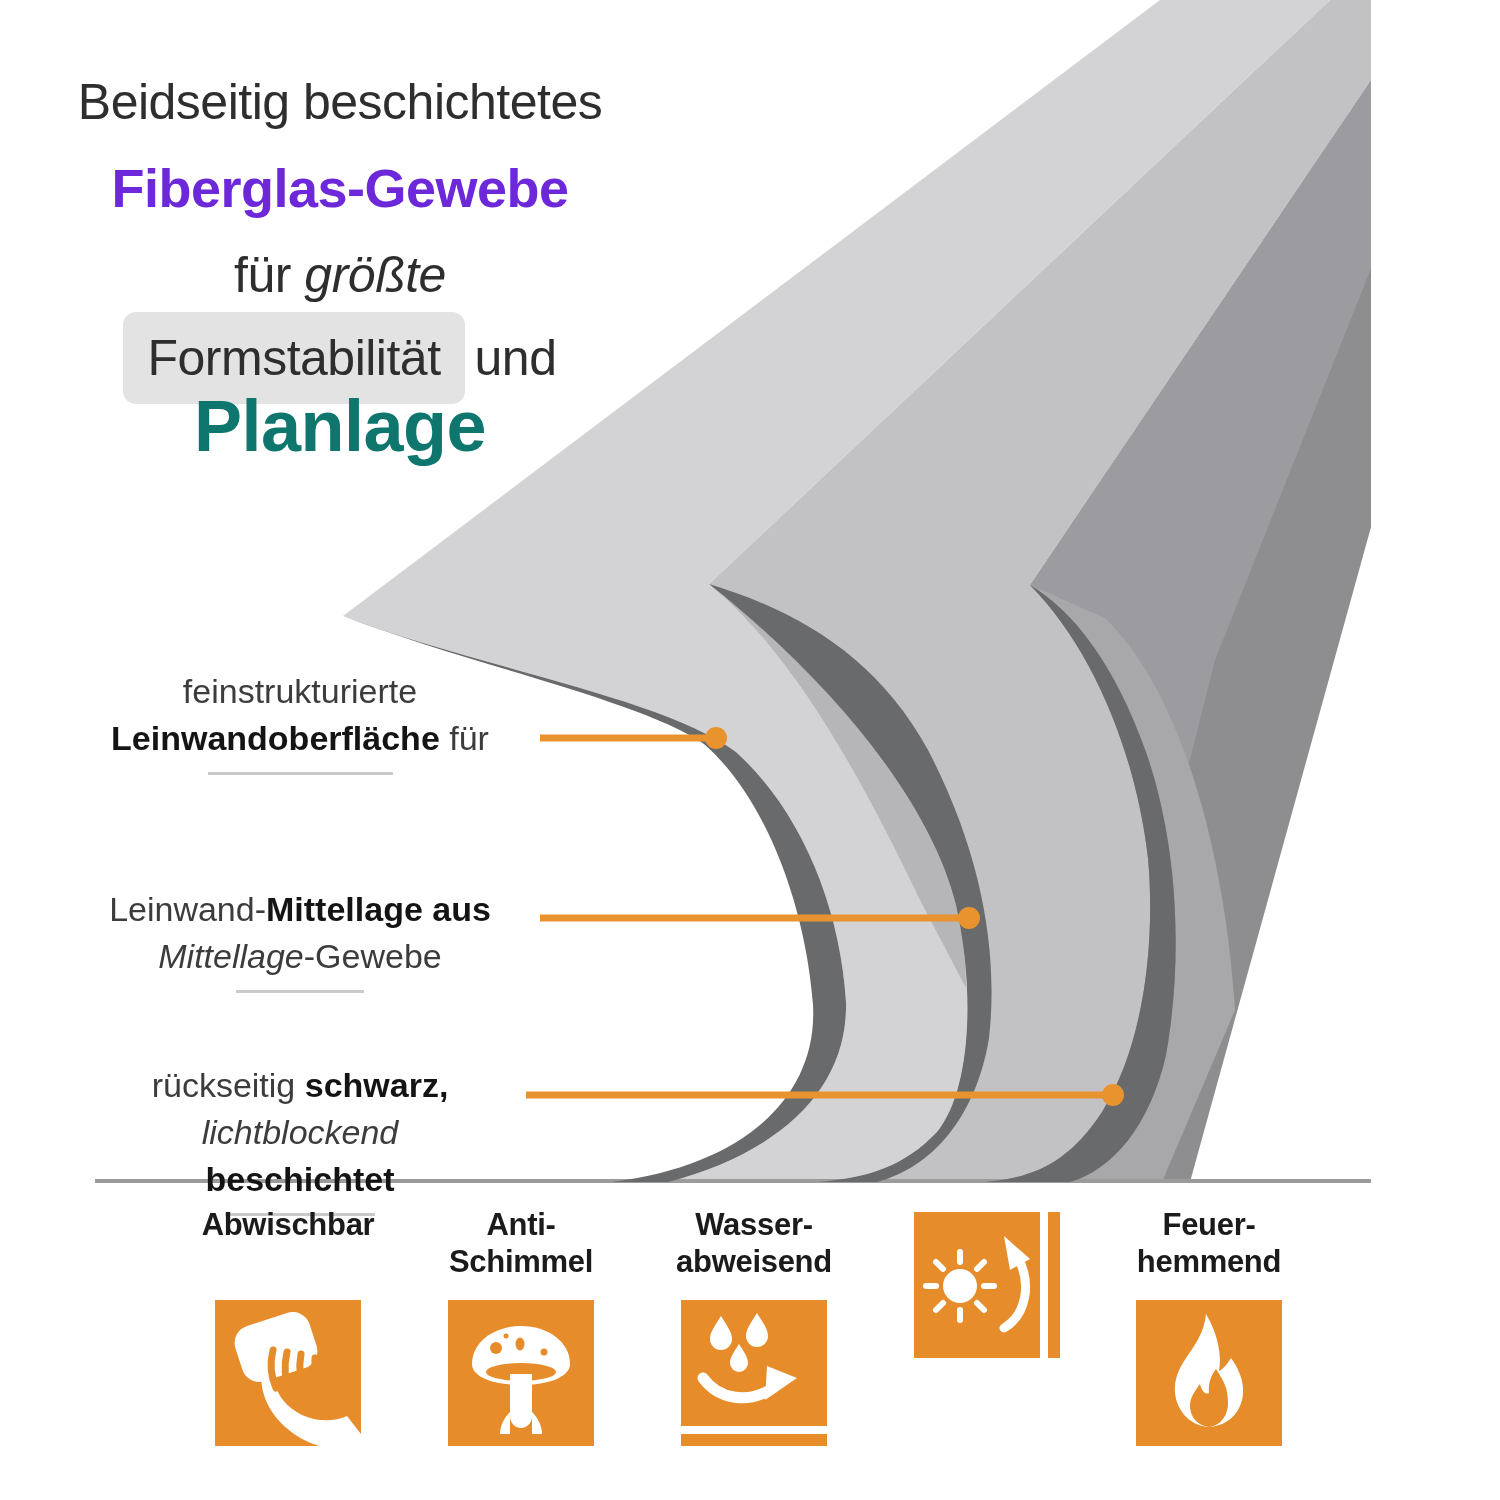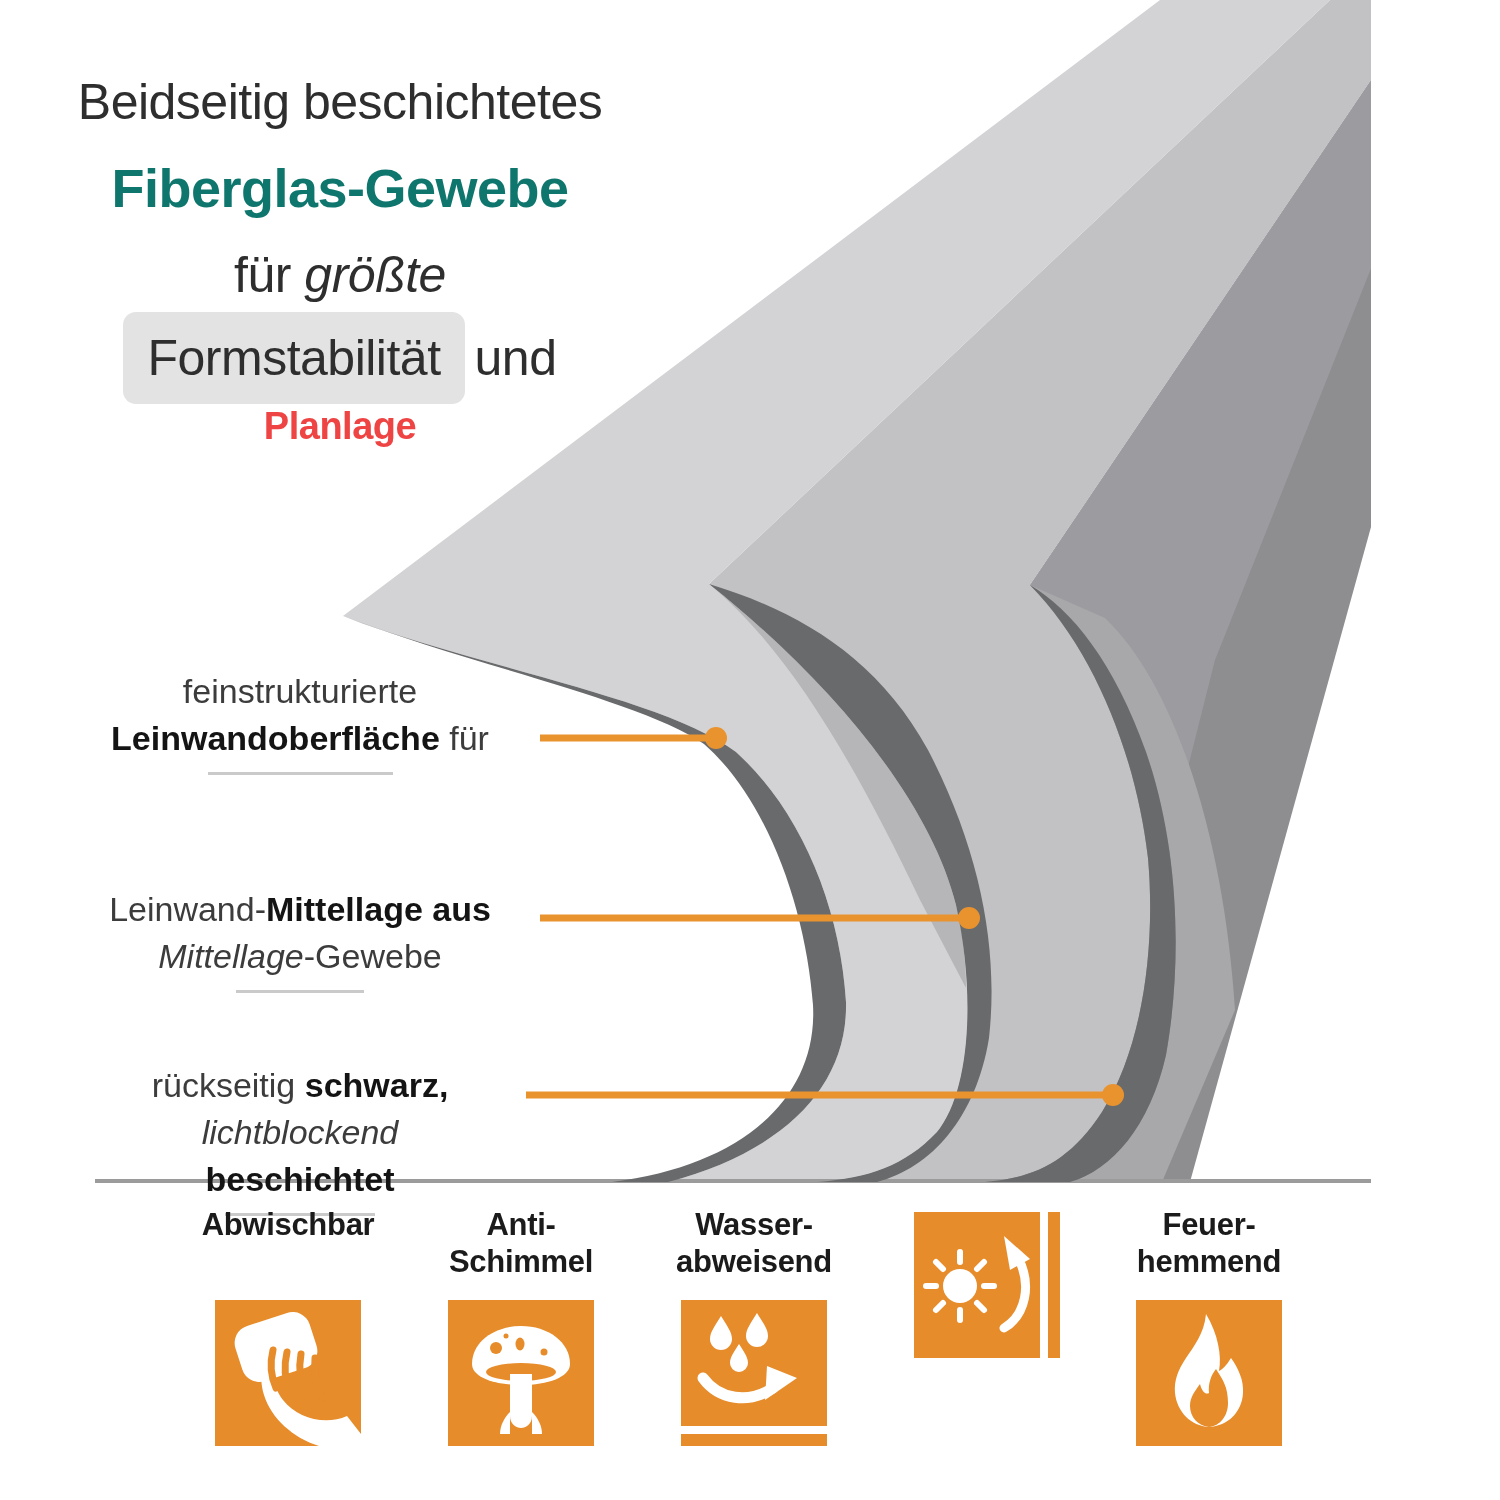--- a/index.html
+++ b/index.html
@@ -4,24 +4,24 @@
 <style>
   html,body{margin:0;padding:0;background:#ffffff;}
   .canvas{position:relative;width:1371px;height:1500px;background:#ffffff;overflow:hidden;
           font-family:"Liberation Sans", sans-serif;}
   svg.art{position:absolute;left:0;top:0;width:1500px;height:1500px;}
 
   
   .title{position:absolute;left:25px;top:0;width:630px;text-align:center;color:#2e2e2e;}
   .tline{position:absolute;left:0;width:100%;white-space:nowrap;font-size:50px;letter-spacing:-0.5px;line-height:64px;}
   .t1{top:70px;}
-  .t2{top:156px;font-size:54px;font-weight:700;color:#0f766e;}
+  .t2{top:156px;font-size:54px;font-weight:700;color:#6d28d9;}
   .t3{top:243px;}
   .t4{top:312px;}
-  .t5{top:394px;font-size:38px;font-weight:700;color:#ef4444;}
+  .t5{top:394px;font-size:72px;font-weight:700;color:#0f766e;}
   .ital{font-style:italic;margin-top:48px;}
   .hl{background:#e3e3e3;padding:14px 24px;display:inline-block;border-radius:13px;}
   .und-word{margin-left:10px;}
 
   
   .callout{position:absolute;left:105px;width:390px;text-align:center;color:#3c3c3c;
            font-size:34px;line-height:47px;}
   .callout .b{font-weight:700;color:#141414;}
   .callout .i{font-style:italic;}
   .co1{top:668px;} .co2{top:886px;} .co3{top:1062px;}

